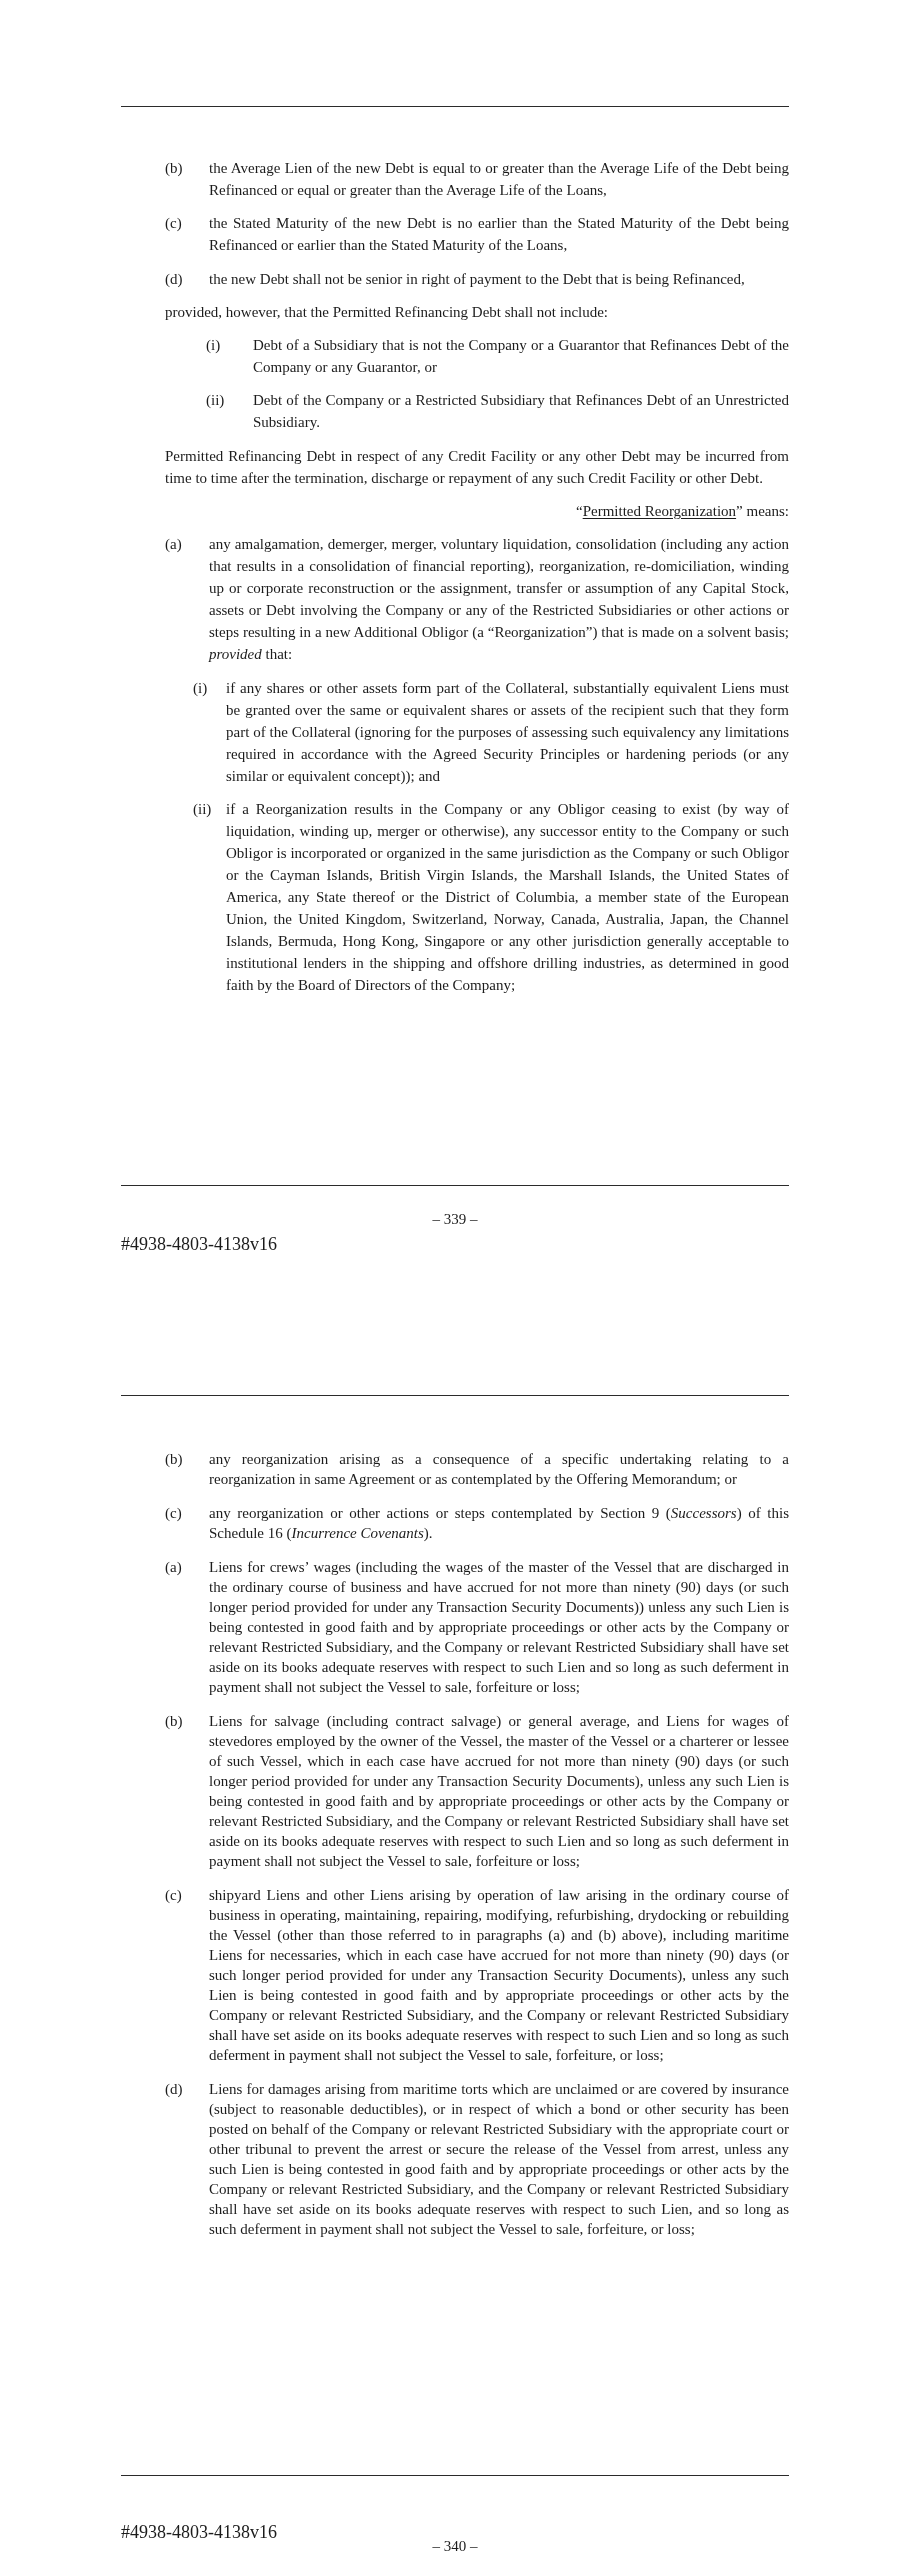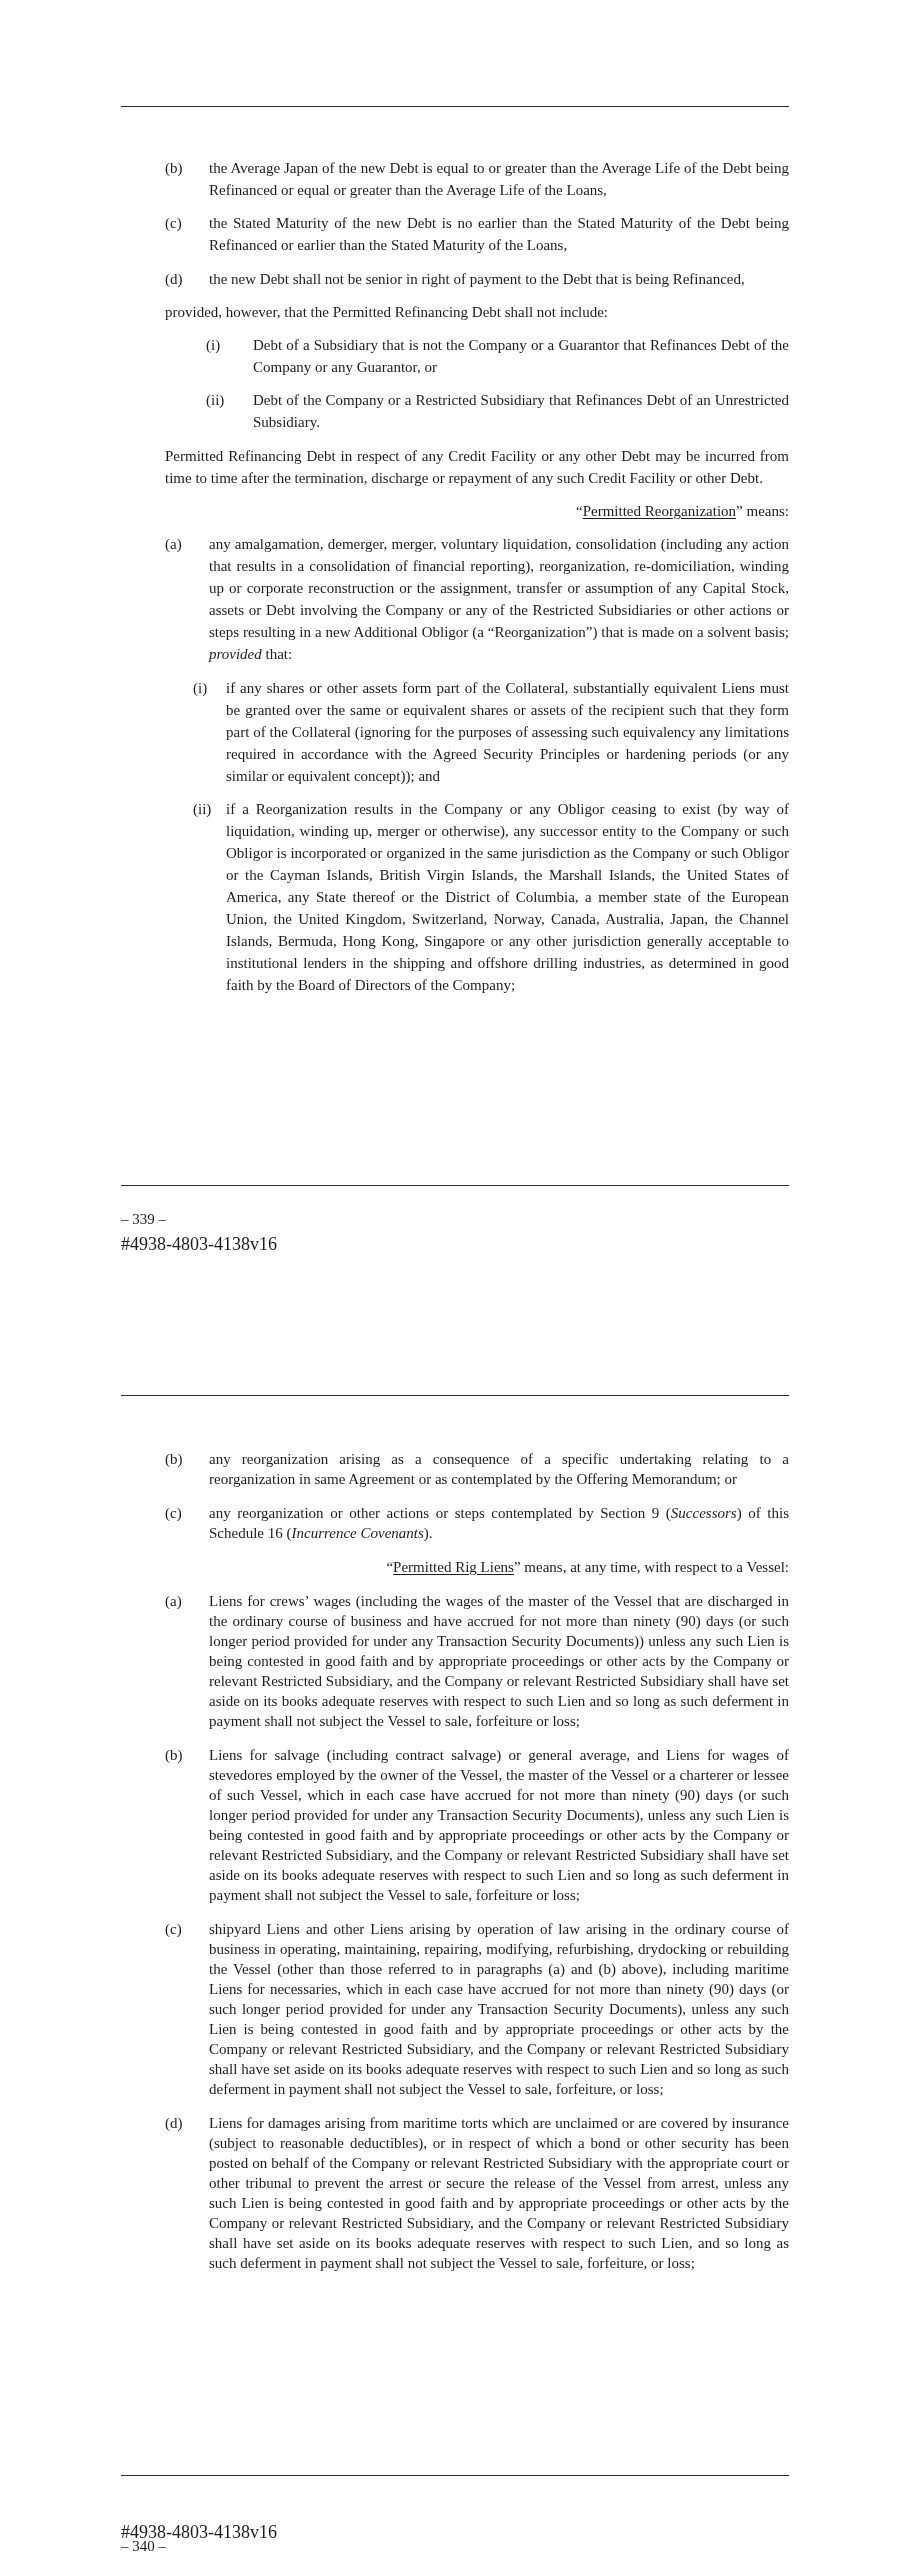--- a/index.html
+++ b/index.html
@@ -54,21 +54,21 @@
   .plain { text-align: justify; }
   .defline { text-align: right; }
 
   em { }
   u  { text-decoration: underline; text-underline-offset: 1.9px; }
 
   .pagenum {
     position: absolute;
     left: 121px;
     width: 668px;
-    text-align: left;
+    text-align: center;
     font-size: 15px;
     line-height: 21px;
   }
   .page-1 .pagenum { top: 1209px; }
   .page-2 .pagenum { top: 1224px; }
 
   .docid {
     position: absolute;
     left: 121px;
     font-size: 18px;
@@ -82,21 +82,21 @@
 
 <div class="doc">
 
   <section class="page page-1">
     <div class="rule top-rule"></div>
 
     <div class="content">
 
       <div class="p li l1">
         <span class="lbl">(b)</span>
-        <span>the Average Japan of the new Debt is equal to or greater than the Average Life of the Debt being Refinanced or equal or greater than the Average Life of the Loans,</span>
+        <span>the Average Lien of the new Debt is equal to or greater than the Average Life of the Debt being Refinanced or equal or greater than the Average Life of the Loans,</span>
       </div>
 
       <div class="p li l1">
         <span class="lbl">(c)</span>
         <span>the Stated Maturity of the new Debt is no earlier than the Stated Maturity of the Debt being Refinanced or earlier than the Stated Maturity of the Loans,</span>
       </div>
 
       <div class="p li l1">
         <span class="lbl">(d)</span>
         <span>the new Debt shall not be senior in right of payment to the Debt that is being Refinanced,</span>
@@ -148,21 +148,20 @@
       <div class="p li l1">
         <span class="lbl">(b)</span>
         <span>any reorganization arising as a consequence of a specific undertaking relating to a reorganization in same Agreement or as contemplated by the Offering Memorandum; or</span>
       </div>
 
       <div class="p li l1">
         <span class="lbl">(c)</span>
         <span><span>any reorganization or other actions or steps contemplated by Section 9 (</span><em>Successors</em><span>) of this Schedule 16 (</span><em>Incurrence Covenants</em><span>).</span></span>
       </div>
 
-      <div class="p defline"><span>“</span><u>Permitted Rig Liens</u><span>” means, at any time, with respect to a Vessel:</span></div>
 
       <div class="p li l1">
         <span class="lbl">(a)</span>
         <span>Liens for crews’ wages (including the wages of the master of the Vessel that are discharged in the ordinary course of business and have accrued for not more than ninety (90) days (or such longer period provided for under any Transaction Security Documents)) unless any such Lien is being contested in good faith and by appropriate proceedings or other acts by the Company or relevant Restricted Subsidiary, and the Company or relevant Restricted Subsidiary shall have set aside on its books adequate reserves with respect to such Lien and so long as such deferment in payment shall not subject the Vessel to sale, forfeiture or loss;</span>
       </div>
 
       <div class="p li l1">
         <span class="lbl">(b)</span>
         <span>Liens for salvage (including contract salvage) or general average, and Liens for wages of stevedores employed by the owner of the Vessel, the master of the Vessel or a charterer or lessee of such Vessel, which in each case have accrued for not more than ninety (90) days (or such longer period provided for under any Transaction Security Documents), unless any such Lien is being contested in good faith and by appropriate proceedings or other acts by the Company or relevant Restricted Subsidiary, and the Company or relevant Restricted Subsidiary shall have set aside on its books adequate reserves with respect to such Lien and so long as such deferment in payment shall not subject the Vessel to sale, forfeiture or loss;</span>
       </div>

